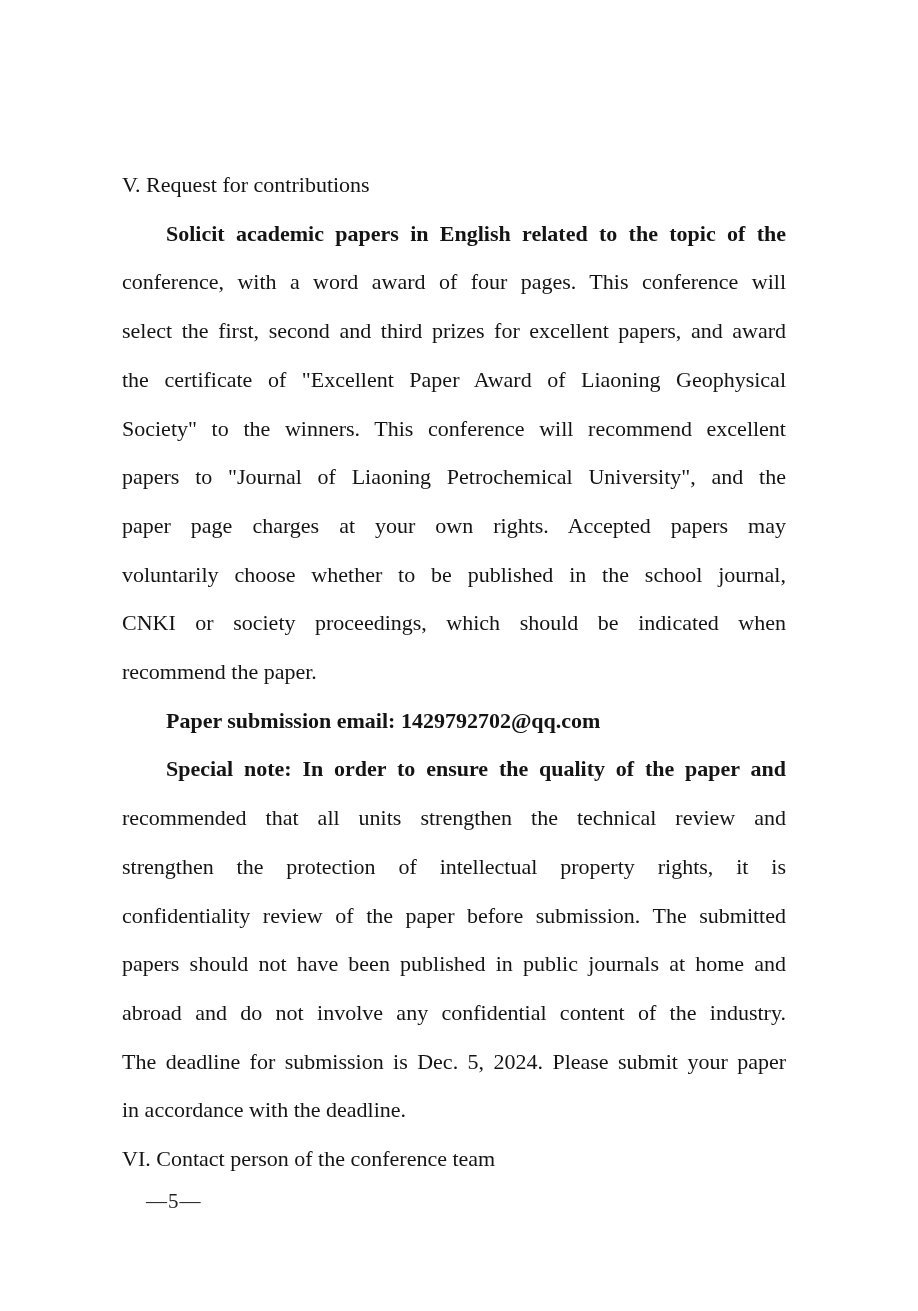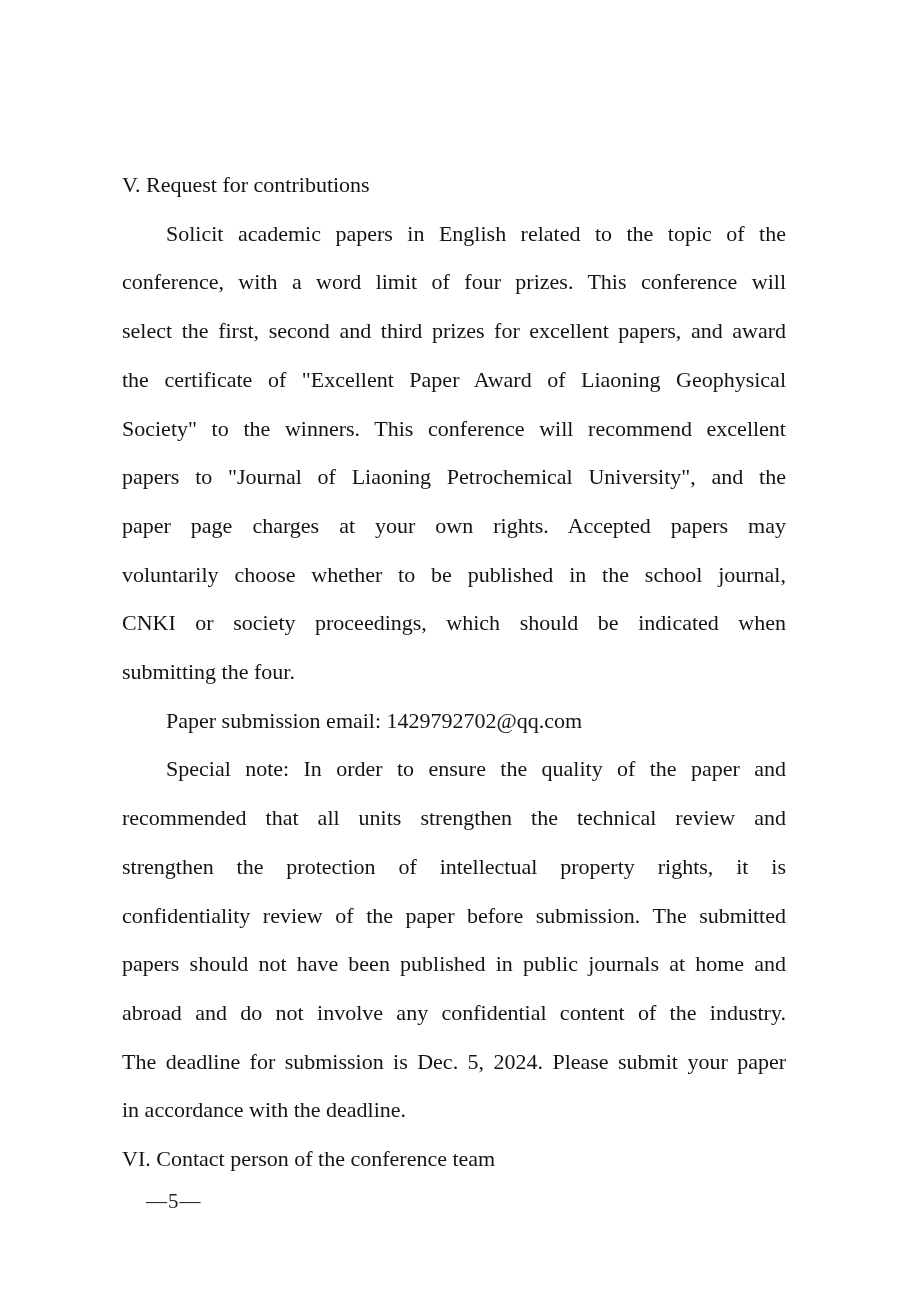--- a/index.html
+++ b/index.html
@@ -35,20 +35,21 @@
   .paragraph .line {
     text-align: justify;
     text-align-last: justify;
   }
   .paragraph .line-last {
     text-align: left;
     text-align-last: left;
   }
   .paragraph .line-first {
     text-indent: 44px;
+    font-weight: bold;
   }
   .page-number {
     position: absolute;
     left: 146px;
     top: 1186px;
     font-size: 21px;
     line-height: 30px;
     color: #222;
     letter-spacing: 1px;
   }
@@ -56,29 +57,29 @@
 </head>
 <body>
 
 <div class="page">
   <div class="text-block">
 
     <div class="heading">V. Request for contributions</div>
 
     <div class="paragraph">
         <div class="line line-first">Solicit academic papers in English related to the topic of the</div>
-        <div class="line">conference, with a word limit of four prizes. This conference will</div>
+        <div class="line">conference, with a word award of four pages. This conference will</div>
         <div class="line">select the first, second and third prizes for excellent papers, and award</div>
         <div class="line">the certificate of "Excellent Paper Award of Liaoning Geophysical</div>
         <div class="line">Society" to the winners. This conference will recommend excellent</div>
         <div class="line">papers to "Journal of Liaoning Petrochemical University", and the</div>
         <div class="line">paper page charges at your own rights. Accepted papers may</div>
         <div class="line">voluntarily choose whether to be published in the school journal,</div>
         <div class="line">CNKI or society proceedings, which should be indicated when</div>
-        <div class="line line-last">submitting the four.</div>
+        <div class="line line-last">recommend the paper.</div>
       </div>
 
     <div class="paragraph">
         <div class="line line-last line-first">Paper submission email: 1429792702@qq.com</div>
       </div>
 
     <div class="paragraph">
         <div class="line line-first">Special note: In order to ensure the quality of the paper and</div>
         <div class="line">recommended that all units strengthen the technical review and</div>
         <div class="line">strengthen the protection of intellectual property rights, it is</div>

